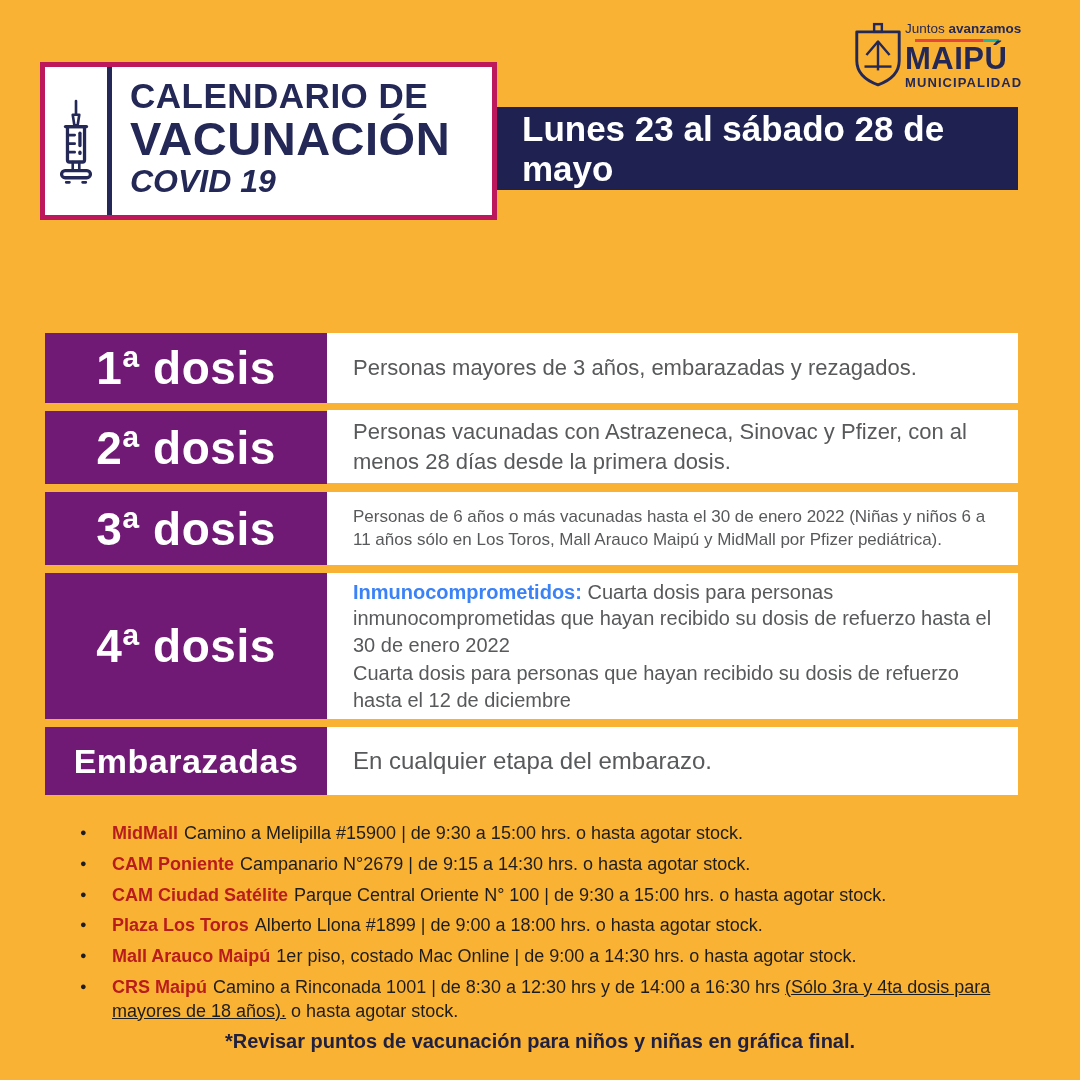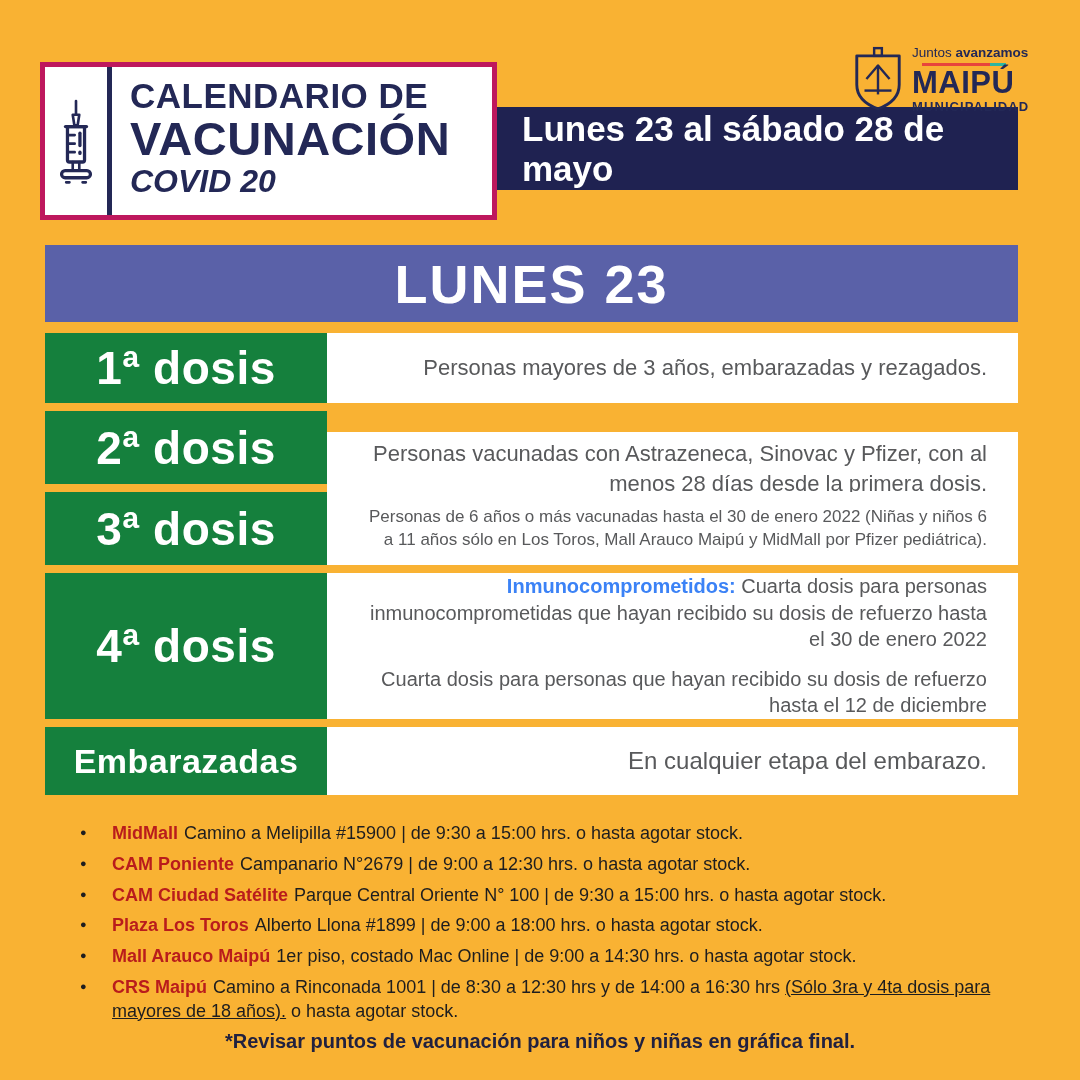--- a/index.html
+++ b/index.html
@@ -18,52 +18,52 @@
   .t1{font-size:35px;font-weight:800;line-height:1.08;letter-spacing:0.5px;}
   .t2{font-size:47px;font-weight:800;line-height:1.0;letter-spacing:0.5px;}
   .t3{font-size:32px;font-weight:700;font-style:italic;line-height:1.2;}
   
   .date-banner{
     position:absolute;left:490px;top:107px;width:528px;height:83px;
     background:#1F2251;color:#fff;display:flex;align-items:center;
     padding-left:32px;box-sizing:border-box;font-size:35px;font-weight:800;z-index:1;
   }
   
-  .logo{position:absolute;left:851px;top:46px;display:flex;gap:7px;z-index:3;align-items:flex-start;}
+  .logo{position:absolute;left:851px;top:22px;display:flex;z-index:3;align-items:flex-start;}
   .logo-text{display:flex;flex-direction:column;}
   .tagline{font-size:13.5px;color:#232856;line-height:1.1;}
   .tagline b{font-weight:800;}
   .tag-underline{height:3.5px;width:86px;margin:2px 0 1px 10px;display:flex;}
   .tag-underline .seg-red{flex:0 0 68px;background:#E8453C;}
   .tag-underline .seg-teal{flex:0 0 16px;background:#2BB5A0;}
   .logo-name{font-size:31px;font-weight:800;color:#232856;line-height:1.0;letter-spacing:0.5px;}
   .logo-sub{font-size:13px;font-weight:800;color:#232856;letter-spacing:1.1px;margin-top:1px;}
   
   .day-header{
     position:absolute;left:45px;top:245px;width:973px;height:77px;background:#5A61A8;
     color:#fff;font-size:54px;font-weight:800;letter-spacing:2px;
     display:flex;align-items:center;justify-content:center;
   }
   
   .row-label{
-    position:absolute;left:45px;width:282px;background:#15803d;color:#fff;font-weight:800;
+    position:absolute;left:45px;width:282px;background:#701a75;color:#fff;font-weight:800;
     display:flex;align-items:center;justify-content:center;letter-spacing:0.5px;
   }
   .row-desc{
     position:absolute;left:327px;width:691px;background:#fff;color:#58595B;
     display:flex;flex-direction:column;justify-content:center;
     padding:4px 20px 4px 26px;box-sizing:border-box;
   }
-  .row-desc p{margin:11px;line-height:1.33;text-align:right;}
+  .row-desc p{margin:0;line-height:1.33;}
   .row-desc p + p{margin-top:2px;}
   .row-desc b{font-weight:700;color:#3b82f6;}
   .r1l{top:333px;height:70px;font-size:46px;}
   .r1d{top:333px;height:70px;font-size:22px;}
   .r2l{top:411px;height:73px;font-size:46px;}
-  .r2d{top:432px;height:73px;font-size:22px;}
+  .r2d{top:410px;height:73px;font-size:22px;}
   .r3l{top:492px;height:73px;font-size:46px;}
   .r3d{top:492px;height:73px;font-size:17px;}
   .r4l{top:573px;height:146px;font-size:46px;}
   .r4d{top:573px;height:146px;font-size:20px;}
   .r5l{top:727px;height:68px;font-size:34px;}
   .r5d{top:727px;height:68px;font-size:24px;}
   
   .locations{position:absolute;left:72px;top:822px;width:942px;list-style:none;margin:0;padding:0;}
   .locations li{
     position:relative;padding-left:40px;margin-bottom:7px;
@@ -95,21 +95,21 @@
         <path d="M38 54 V73" stroke-width="5" stroke-linecap="round"></path>
         <path d="M38 83 V85" stroke-width="5" stroke-linecap="round"></path>
         <path d="M27 98 V111 M37 98 V111" stroke-width="4" stroke-linecap="round"></path>
         <rect x="10" y="111" width="44" height="11" rx="5.5" stroke-width="5"></rect>
         <path d="M17 129 H22 M42 129 H47" stroke-width="4" stroke-linecap="round"></path>
       </svg>
     </div>
     <div class="title-text">
       <div class="t1">CALENDARIO DE</div>
       <div class="t2">VACUNACIÓN</div>
-      <div class="t3">COVID 20</div>
+      <div class="t3">COVID 19</div>
     </div>
   </div>
 
   <div class="date-banner">Lunes 23 al sábado 28 de mayo</div>
 
   <div class="logo">
     <svg width="54" height="66" viewBox="0 0 56 68" fill="none" stroke="#232856">
       <rect x="24" y="2" width="8" height="8" stroke-width="2.5"></rect>
       <path d="M6 10 H50 V40 Q50 57 28 65 Q6 57 6 40 Z" stroke-width="3" stroke-linejoin="round"></path>
       <path d="M16 34 L28 20 L40 34" stroke-width="2.5" stroke-linejoin="round"></path>
@@ -123,21 +123,20 @@
       </div>
       <div class="tag-underline">
         <span class="seg-red"></span>
         <span class="seg-teal"></span>
       </div>
       <div class="logo-name">MAIPÚ</div>
       <div class="logo-sub">MUNICIPALIDAD</div>
     </div>
   </div>
 
-  <div class="day-header">LUNES 23</div>
 
   <div class="row-label r1l">1ª dosis</div>
   <div class="row-desc r1d">
     <p><b></b><span>Personas mayores de 3 años, embarazadas y rezagados.</span></p>
   </div>
 
   <div class="row-label r2l">2ª dosis</div>
   <div class="row-desc r2d">
     <p><b></b><span>Personas vacunadas con Astrazeneca, Sinovac y Pfizer, con al menos 28 días desde la primera dosis.</span></p>
   </div>
@@ -153,21 +152,21 @@
     <p><b></b><span>Cuarta dosis para personas que hayan recibido su dosis de refuerzo hasta el 12 de diciembre</span></p>
   </div>
 
   <div class="row-label r5l">Embarazadas</div>
   <div class="row-desc r5d">
     <p><b></b><span>En cualquier etapa del embarazo.</span></p>
   </div>
 
   <ul class="locations">
     <li><span class="dot">●</span><span class="loc-name">MidMall</span><span>Camino a Melipilla #15900 | de 9:30 a 15:00 hrs. o hasta agotar stock.</span><span class="u"></span><span></span></li>
-    <li><span class="dot">●</span><span class="loc-name">CAM Poniente</span><span>Campanario N°2679 | de 9:00 a 12:30 hrs. o hasta agotar stock.</span><span class="u"></span><span></span></li>
+    <li><span class="dot">●</span><span class="loc-name">CAM Poniente</span><span>Campanario N°2679 | de 9:15 a 14:30 hrs. o hasta agotar stock.</span><span class="u"></span><span></span></li>
     <li><span class="dot">●</span><span class="loc-name">CAM Ciudad Satélite</span><span>Parque Central Oriente N° 100 | de 9:30 a 15:00 hrs. o hasta agotar stock.</span><span class="u"></span><span></span></li>
     <li><span class="dot">●</span><span class="loc-name">Plaza Los Toros</span><span>Alberto Llona #1899 | de 9:00 a 18:00 hrs. o hasta agotar stock.</span><span class="u"></span><span></span></li>
     <li><span class="dot">●</span><span class="loc-name">Mall Arauco Maipú</span><span>1er piso, costado Mac Online | de 9:00 a 14:30 hrs. o hasta agotar stock.</span><span class="u"></span><span></span></li>
     <li><span class="dot">●</span><span class="loc-name">CRS Maipú</span><span>Camino a Rinconada 1001 | de 8:30 a 12:30 hrs y de 14:00 a 16:30 hrs </span><span class="u">(Sólo 3ra y 4ta dosis para mayores de 18 años).</span><span> o hasta agotar stock.</span></li>
   </ul>
 
   <div class="footer-note">*Revisar puntos de vacunación para niños y niñas en gráfica final.</div>
 
 </div>
 

